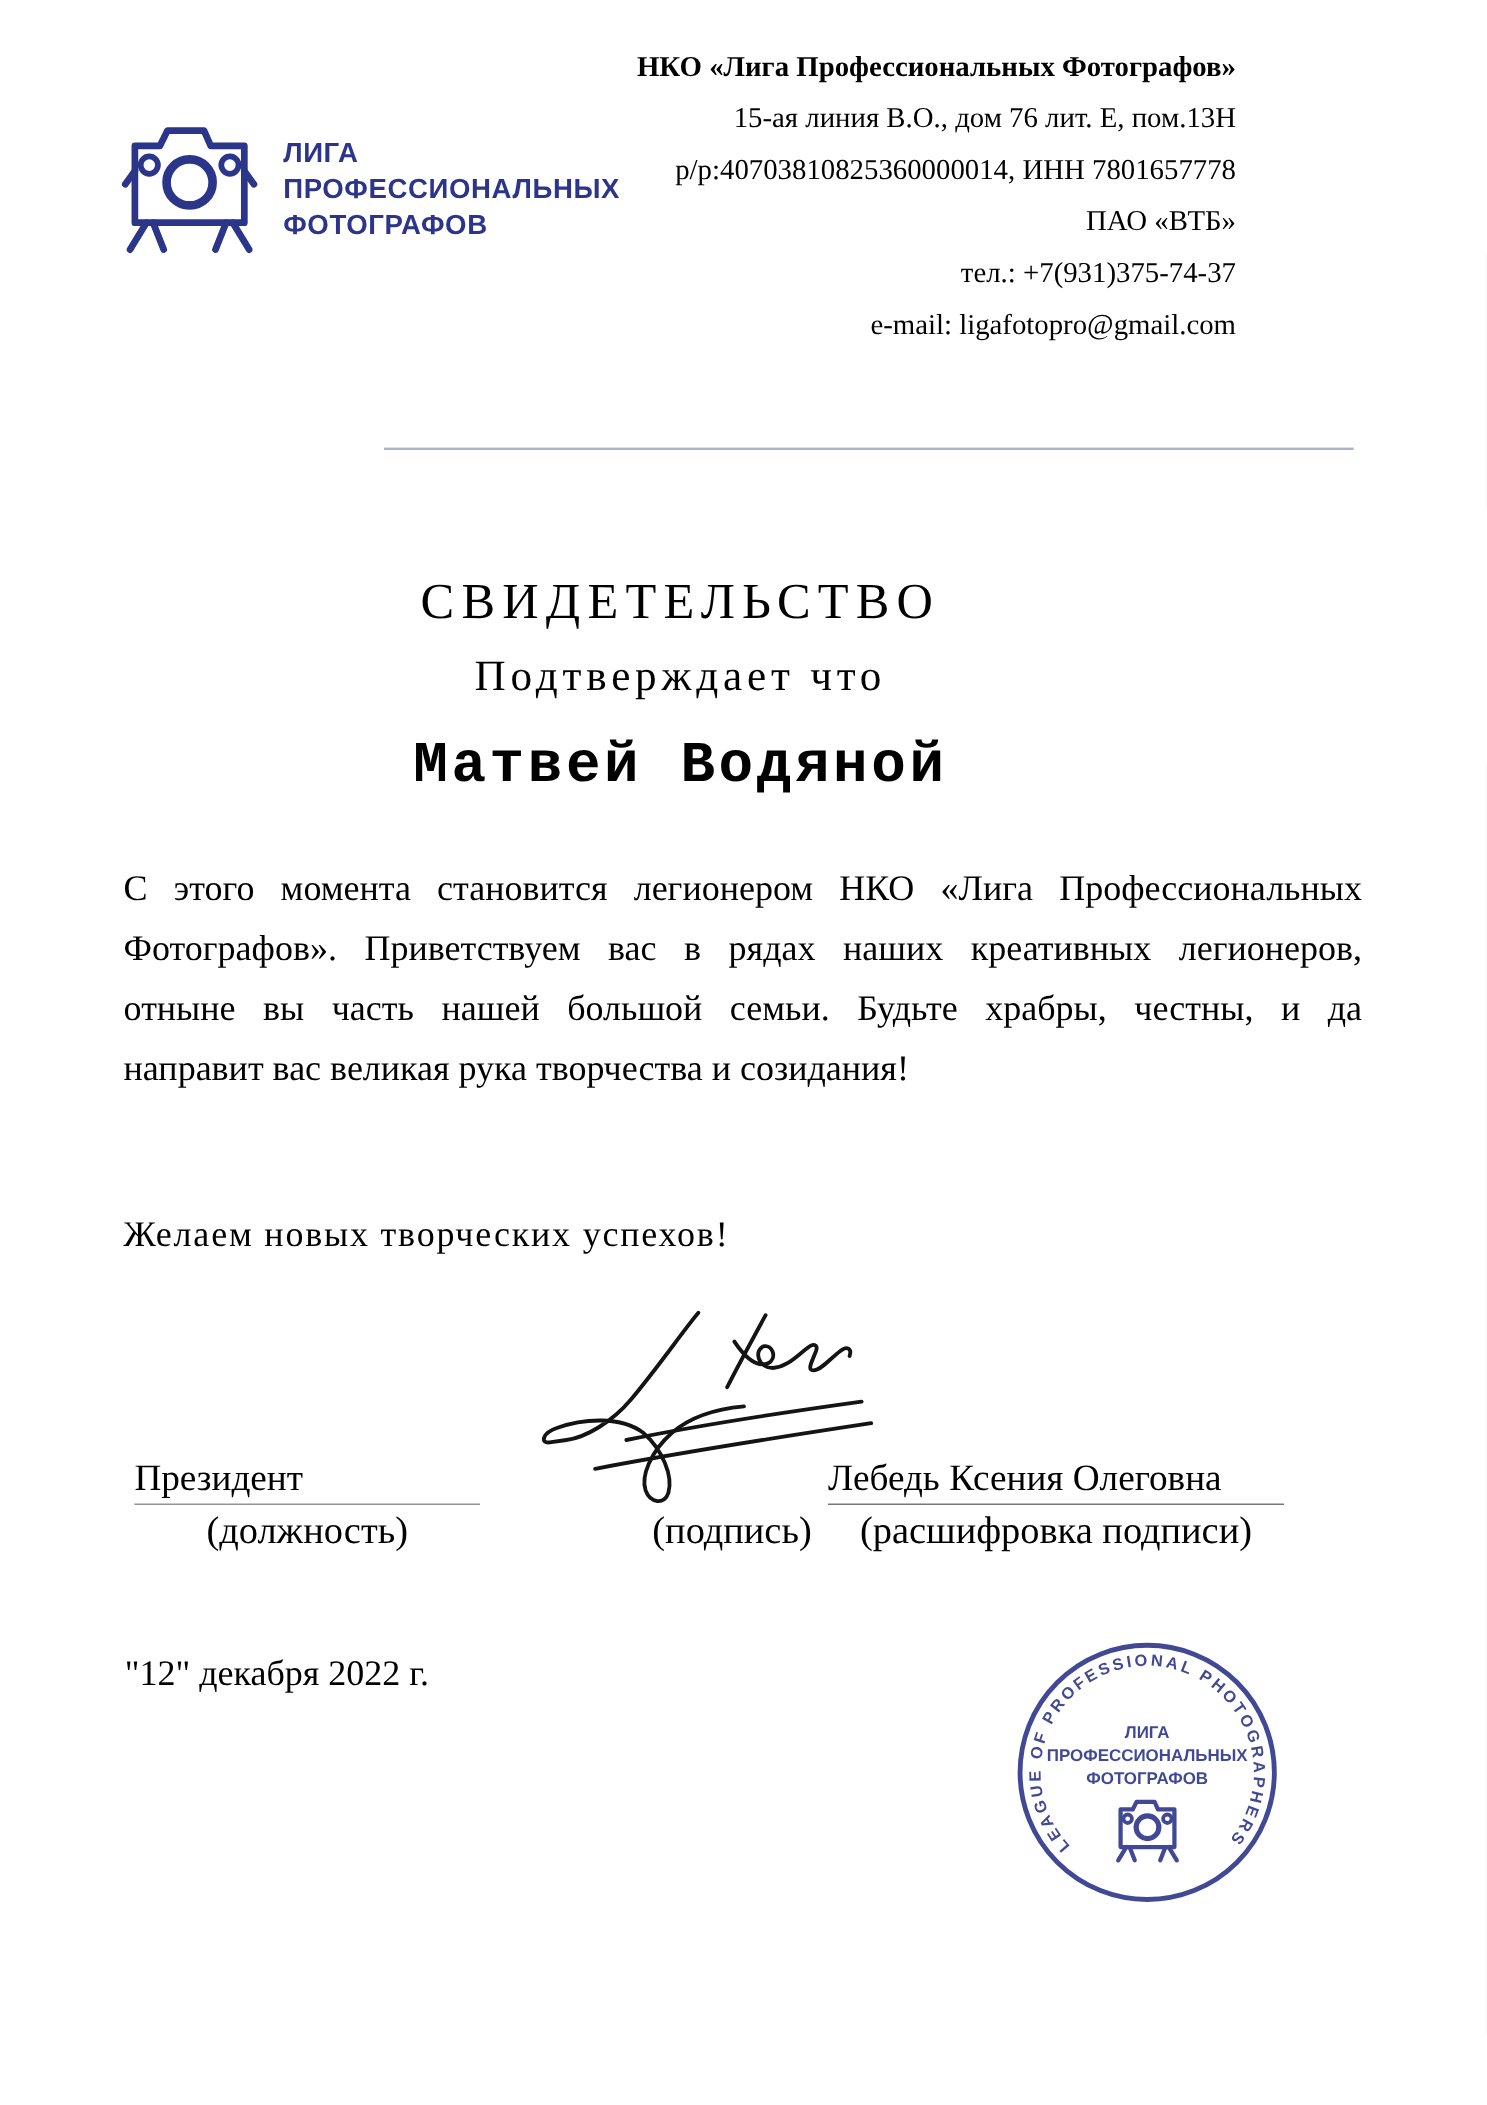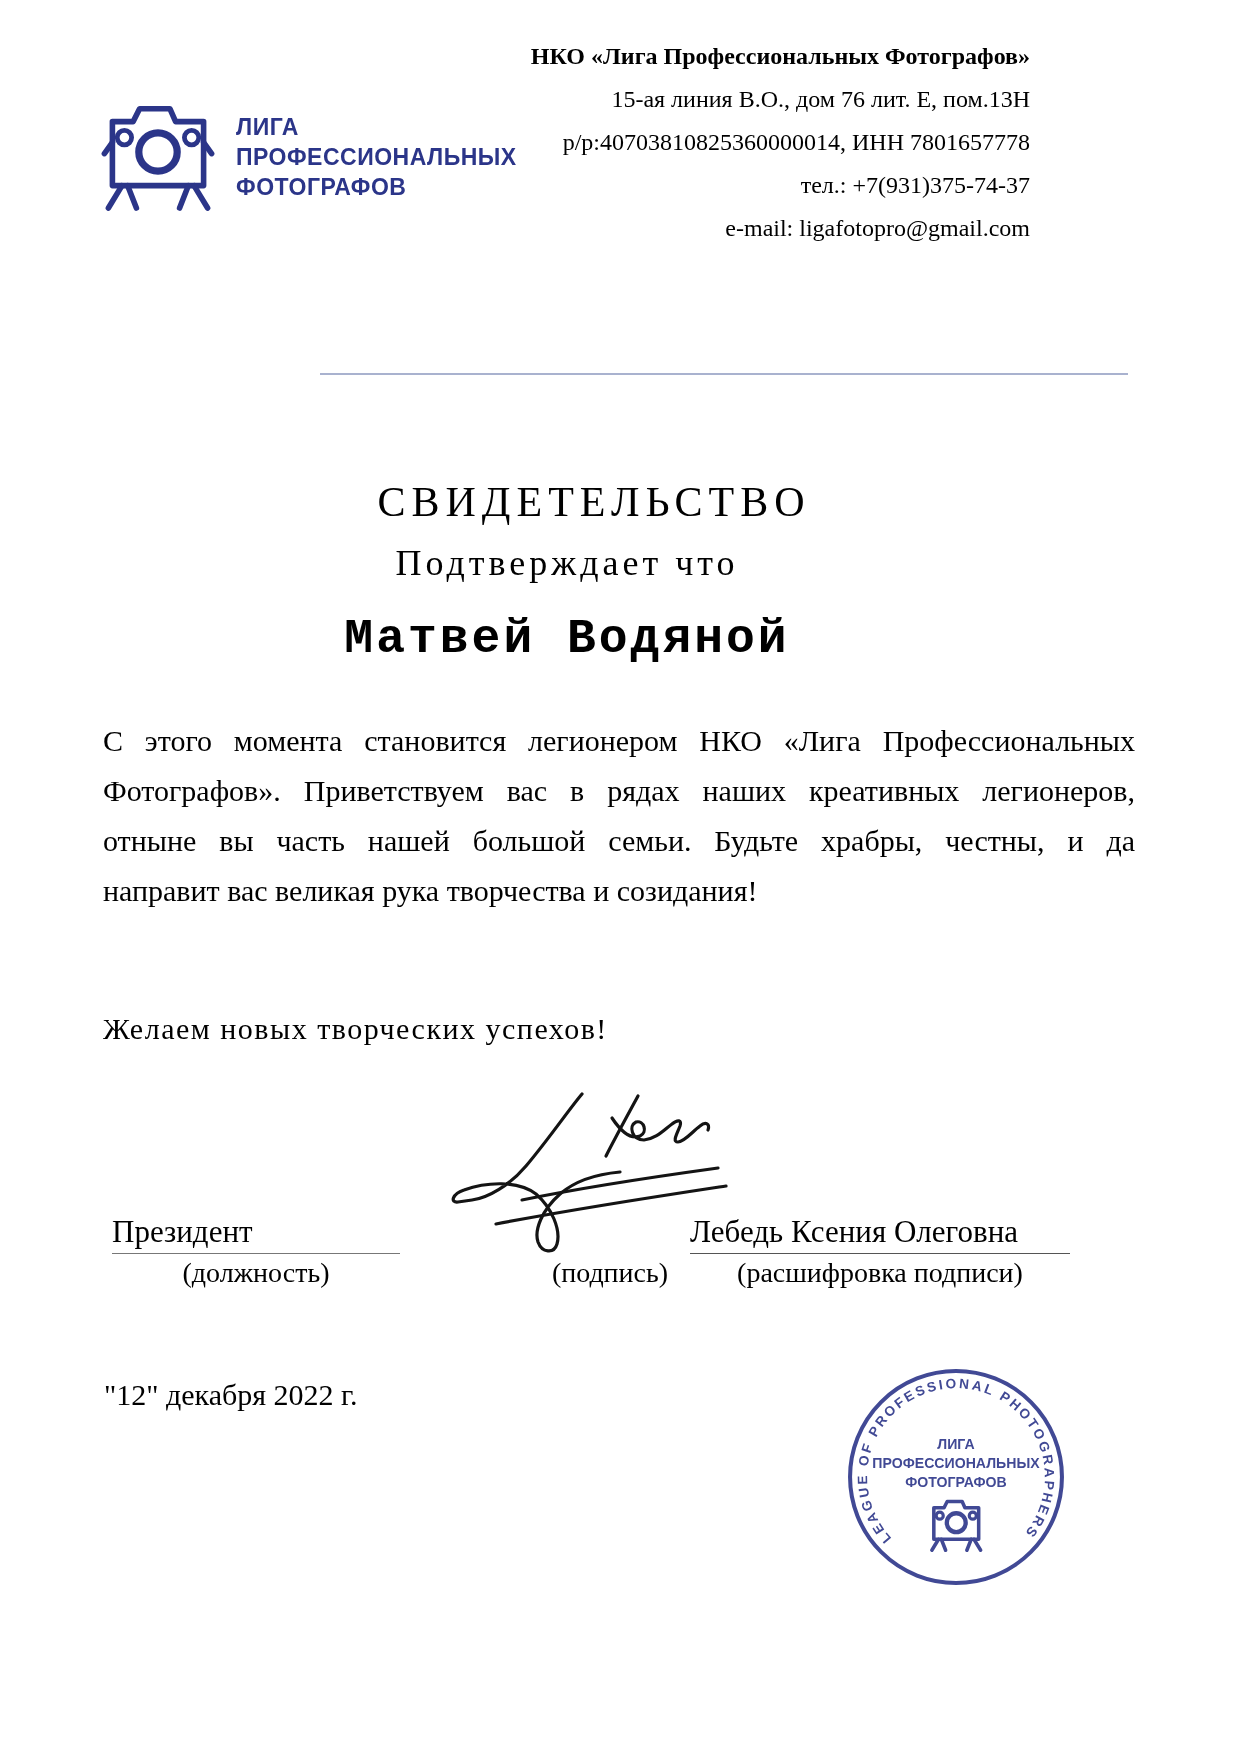--- a/index.html
+++ b/index.html
@@ -27,21 +27,21 @@
     text-align:right;font-size:24px;line-height:43px;
   }
   .org-header .org-name{font-weight:bold;}
   
   .divider{
     position:absolute;top:373px;left:320px;width:808px;height:0;
     border-top:2px solid #a9b2cf;
   }
   
   .center-col{position:absolute;left:0;width:1134px;text-align:center;}
-  .cert-title{top:478px;font-size:42px;letter-spacing:6px;margin-left:27px;}
+  .cert-title{top:478px;font-size:42px;letter-spacing:6px;}
   .cert-subtitle{top:542px;font-size:36px;letter-spacing:4px;}
   .cert-name{top:612px;font-size:48px;font-weight:bold;letter-spacing:3px;font-family:Liberation Mono, monospace;}
   
   .cert-body{
     position:absolute;left:103px;top:716px;width:1032px;
     font-size:30px;line-height:50px;
   }
   .cert-body .jline{text-align:justify;text-align-last:justify;}
   .cert-body .lline{text-align:left;}
   .wish-line{
@@ -52,21 +52,21 @@
   .sig-svg{position:absolute;left:430px;top:1082px;}
   .sig-field{
     position:absolute;top:1214px;
     font-size:31px;padding-bottom:3px;
   }
   .sig-field.underlined{border-bottom:1.5px solid #777;}
   .field-position{left:112px;width:288px;}
   .field-name{left:690px;width:380px;border-bottom:1.5px solid #555;}
   .sig-caption{
     position:absolute;top:1257px;
-    font-size:28px;text-align:center;
+    font-size:32px;text-align:center;
   }
   .cap-position{left:112px;width:288px;}
   .cap-sign{left:480px;width:260px;}
   .cap-name{left:690px;width:380px;}
   
   .date-line{position:absolute;left:104px;top:1378px;font-size:30px;}
   
   .stamp{position:absolute;left:845px;top:1366px;opacity:0.93;}
   .stamp text{font-family:"Liberation Sans", sans-serif;font-weight:bold;}
 </style>
@@ -96,20 +96,21 @@
       <div>ЛИГА</div>
       <div>ПРОФЕССИОНАЛЬНЫХ</div>
       <div>ФОТОГРАФОВ</div>
     </div>
   </div>
 
   <div class="org-header">
     <div class="org-name">НКО «Лига Профессиональных Фотографов»</div>
     <div>15-ая линия В.О., дом 76 лит. Е, пом.13Н</div>
     <div>р/р:40703810825360000014, ИНН 7801657778</div>
+    <div>ПАО «ВТБ»</div>
     <div>тел.: +7(931)375-74-37</div>
     <div>e-mail: ligafotopro@gmail.com</div>
   </div>
 
   <div class="divider"></div>
 
   <div class="center-col cert-title">СВИДЕТЕЛЬСТВО</div>
   <div class="center-col cert-subtitle">Подтверждает что</div>
   <div class="center-col cert-name">Матвей Водяной</div>
 

